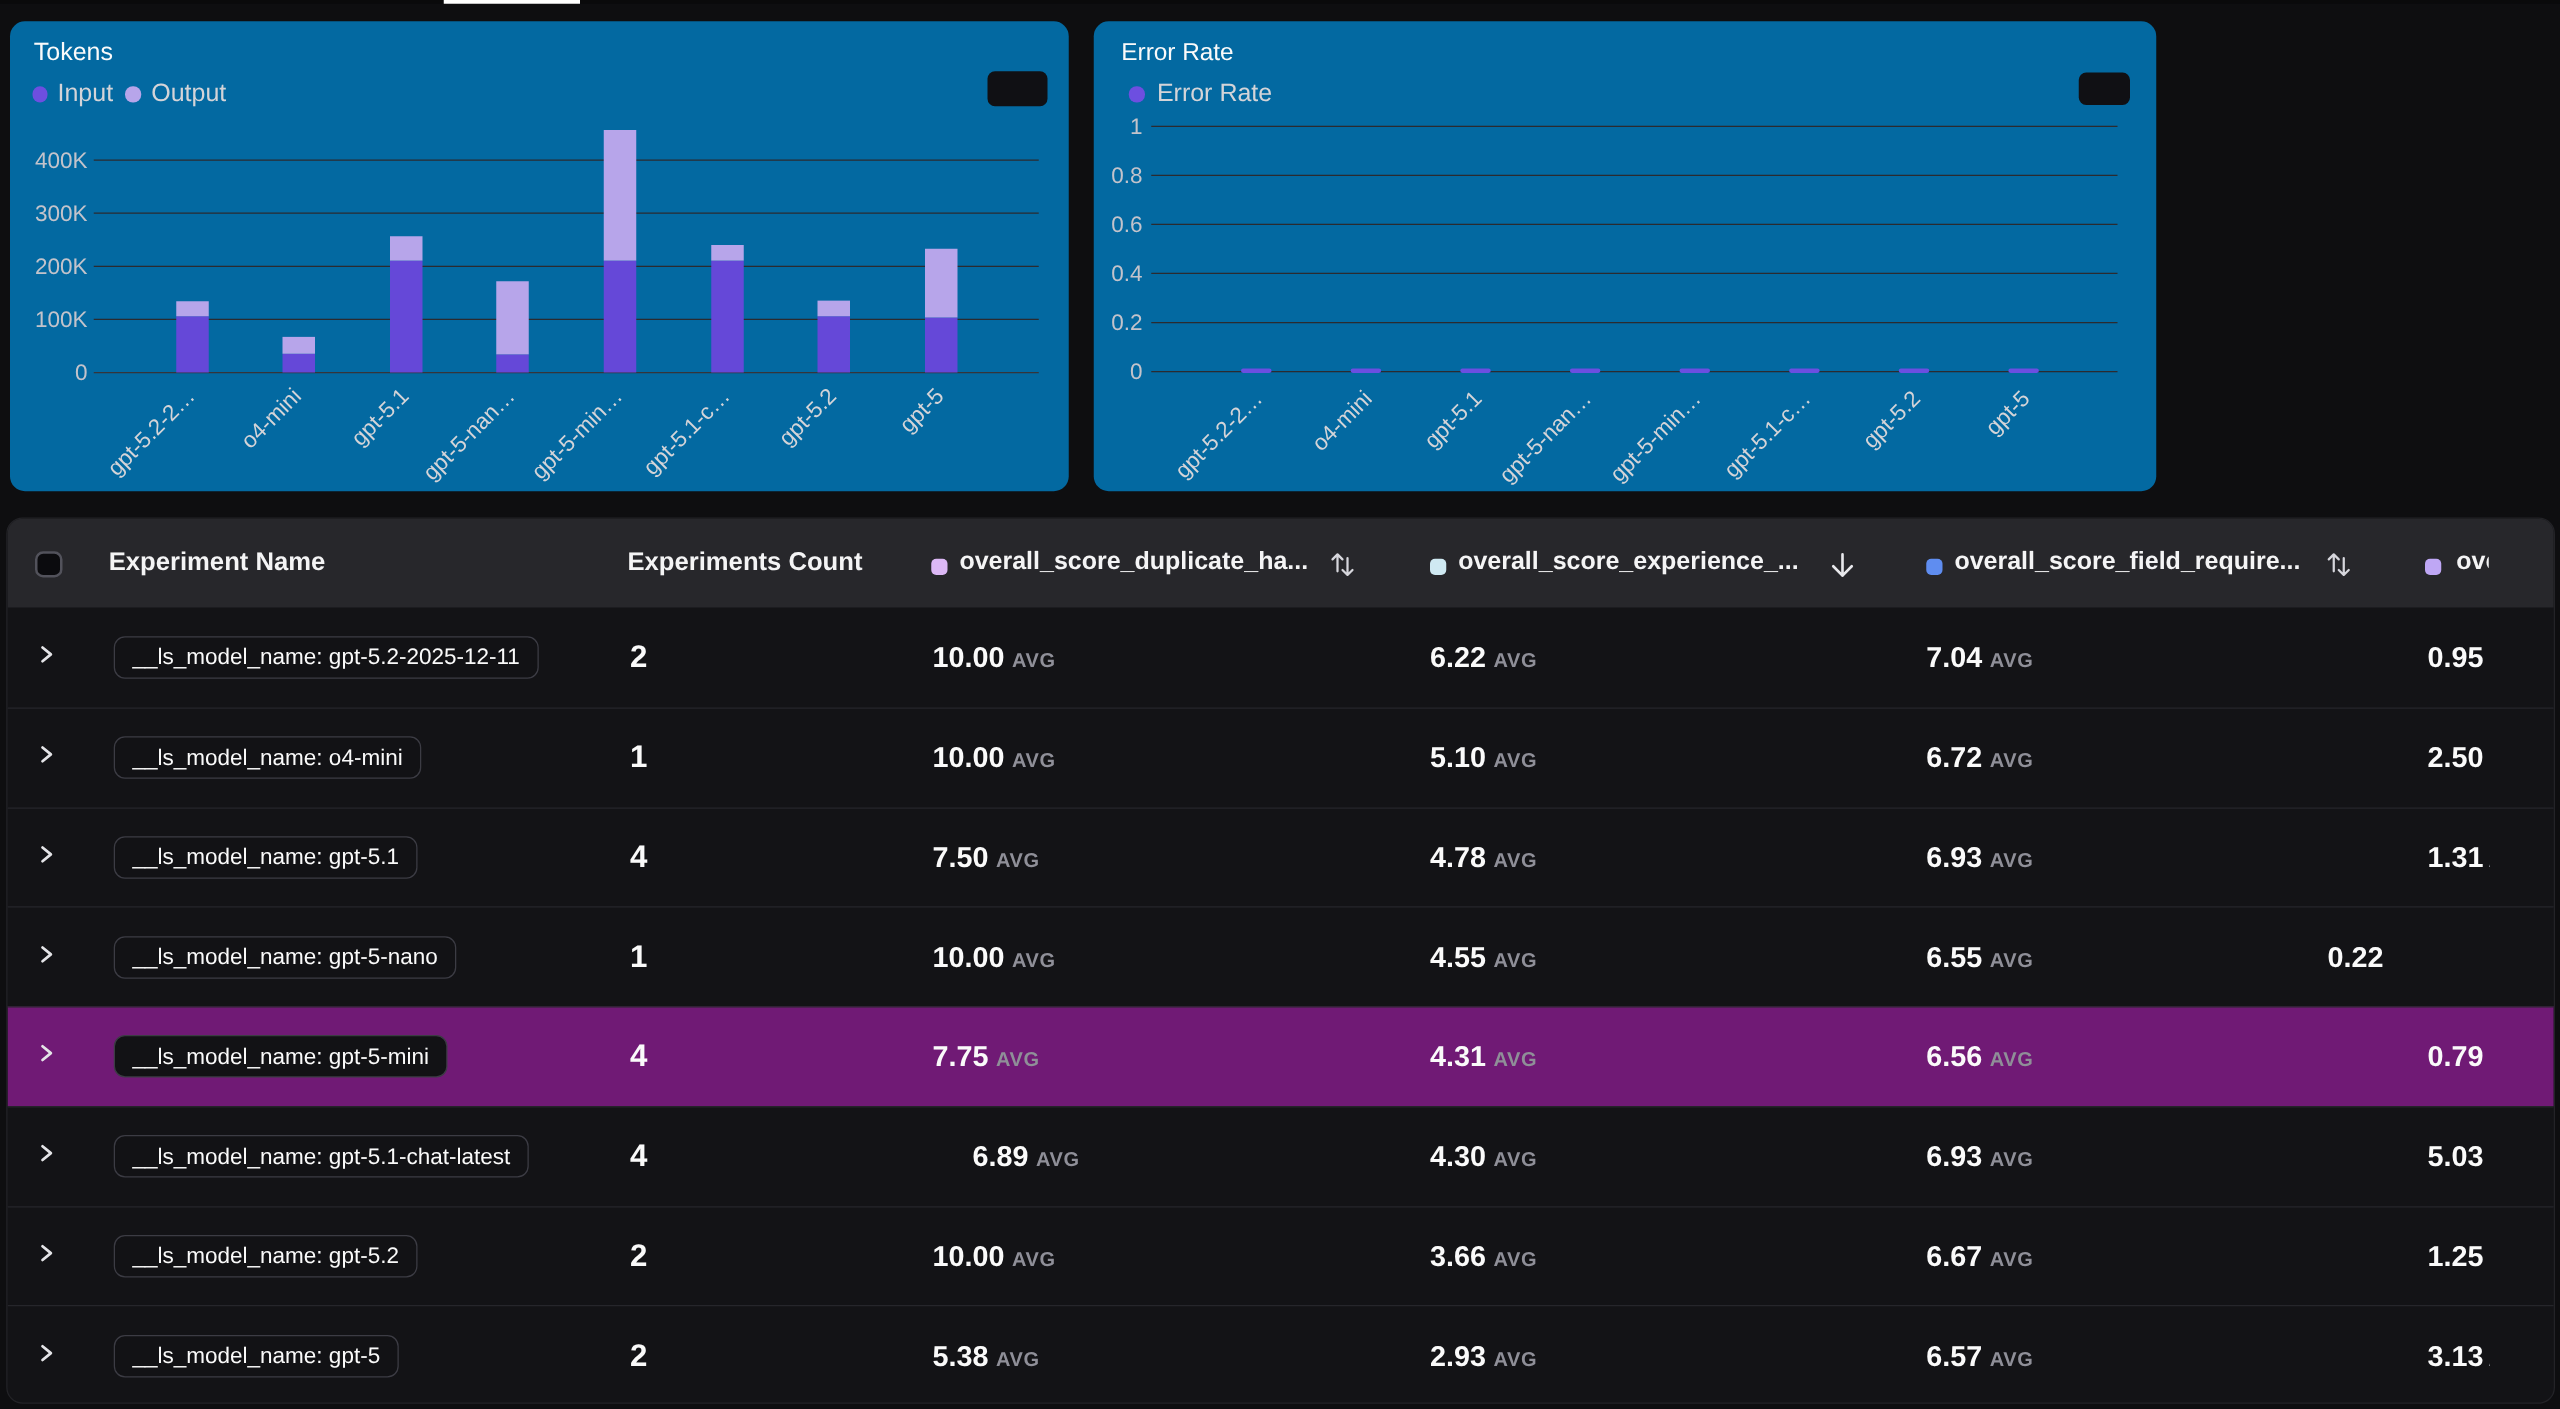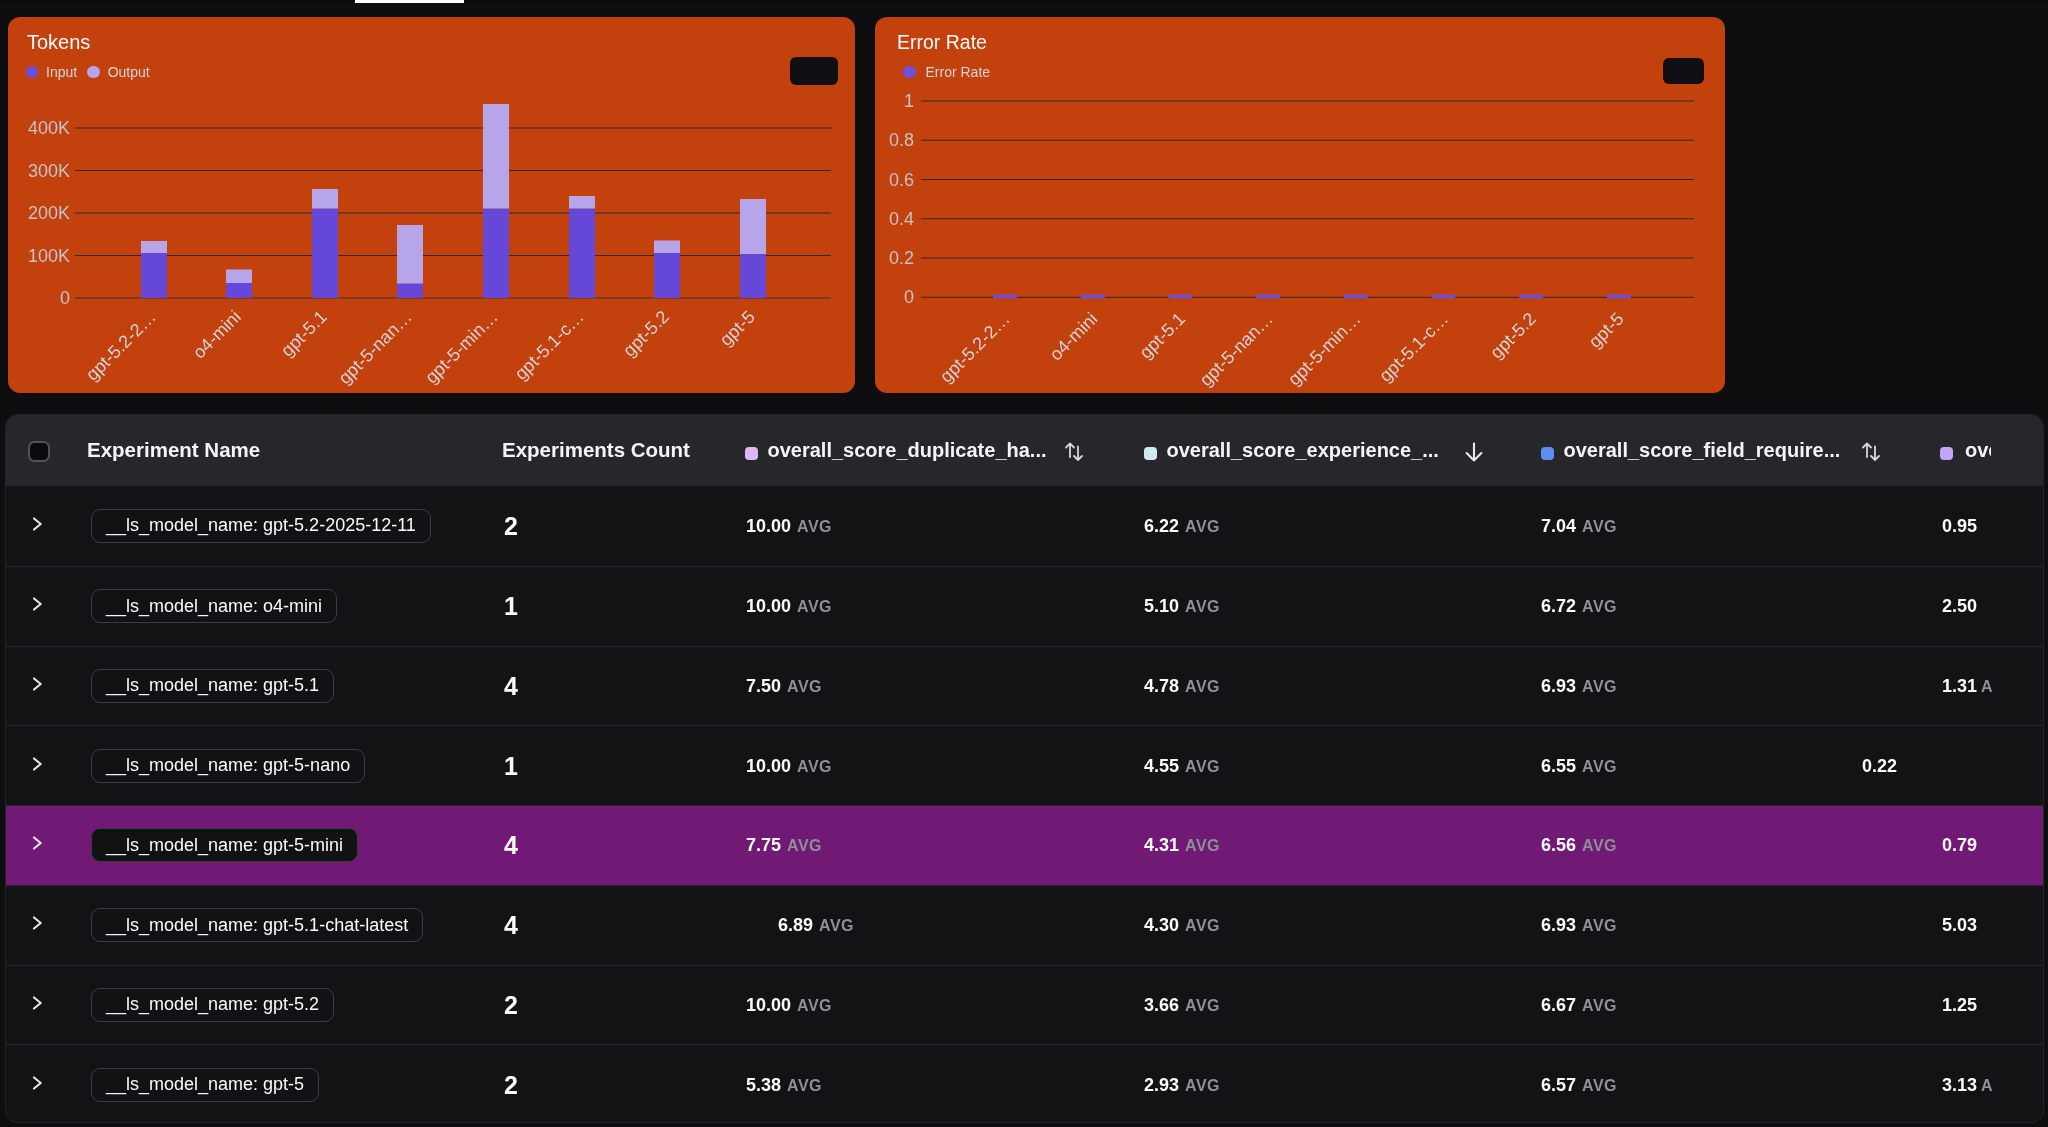--- a/index.html
+++ b/index.html
@@ -1,36 +1,36 @@
 <!DOCTYPE html>
 <html><head><meta charset="utf-8">
 <style>
 * { margin:0; padding:0; box-sizing:border-box; }
 html,body { width:2048px; height:1127px; background:#0e0e10; overflow:hidden;
   font-family:"Liberation Sans", sans-serif; }
 .abs { position:absolute; }
-.panel { position:absolute; top:17px; height:376px; background:#c2410c; border-radius:12px;padding-left:42px; }
+.panel { position:absolute; top:17px; height:376px; background:#0369a1; border-radius:12px;padding-left:42px; }
 .ptitle { position:absolute; font-size:20px; font-weight:500; color:#fafafa; }
-.legend { position:absolute; display:flex; align-items:center; font-size:14px; color:#d4d4d8; }
+.legend { position:absolute; display:flex; align-items:center; font-size:20px; color:#d4d4d8; }
 .ldot { width:12.5px; height:12.5px; border-radius:50%; margin-right:8px; flex:none; }
 .pbtn { position:absolute; background:#101014; border-radius:6px; }
 .tbl { position:absolute; left:5px; top:414px; width:2039px; height:709px;
   background:#131316; border-radius:13px; overflow:hidden; border:1px solid #232327; }
 .thead { position:absolute; left:0; top:0; width:100%; height:71px; background:#27272b; }
 .hlabel { position:absolute; font-size:20.5px; font-weight:700; color:#f4f4f5; top:49.5%; transform:translateY(-50%); white-space:nowrap; }
 .clabel { font-size:20px; }
 .cdot { position:absolute; width:12.5px; height:12.5px; border-radius:4px; top:32px; }
 .row { position:absolute; left:0; width:100%; }
 .rowsep { border-top:1px solid #26262b; }
 .chip { position:absolute; left:85px; top:50%; transform:translateY(-50%); height:34px;
   display:flex; align-items:center; padding:0 14px; border:1.5px solid #3c3c44; border-radius:9px;
   font-size:18px; color:#fafafa; white-space:nowrap; background:#121215; }
 .cnt { position:absolute; left:498px; top:50%; transform:translateY(-50%); font-size:25px; font-weight:700; color:#fafafa; }
 .val { position:absolute; top:50%; transform:translateY(-50%); white-space:nowrap; overflow:hidden; display:flex; align-items:baseline; }
-.vnum { font-size:18px; font-weight:700; color:#fafafa; }
+.vnum { font-size:23px; font-weight:700; color:#fafafa; }
 .vavg { font-size:16px; font-weight:600; color:#8f8f98; letter-spacing:.5px; margin-left:6px; }
 .chev { position:absolute; left:25px; top:50%; transform:translateY(-50%); }
 text { font-family:"Liberation Sans", sans-serif; }
 </style></head>
 <body>
 <div class="abs" style="left:0;top:0;width:2048px;height:3px;background:#0a0a0b;"></div>
 <div class="abs" style="left:355px;top:0;width:109px;height:3px;background:#ffffff;"></div>
 <div class="panel" style="left:8px;width:847px;">
 <div class="ptitle" style="left:19px;top:14px;">Tokens</div>
 <div class="legend" style="left:17.5px;top:47px;">

